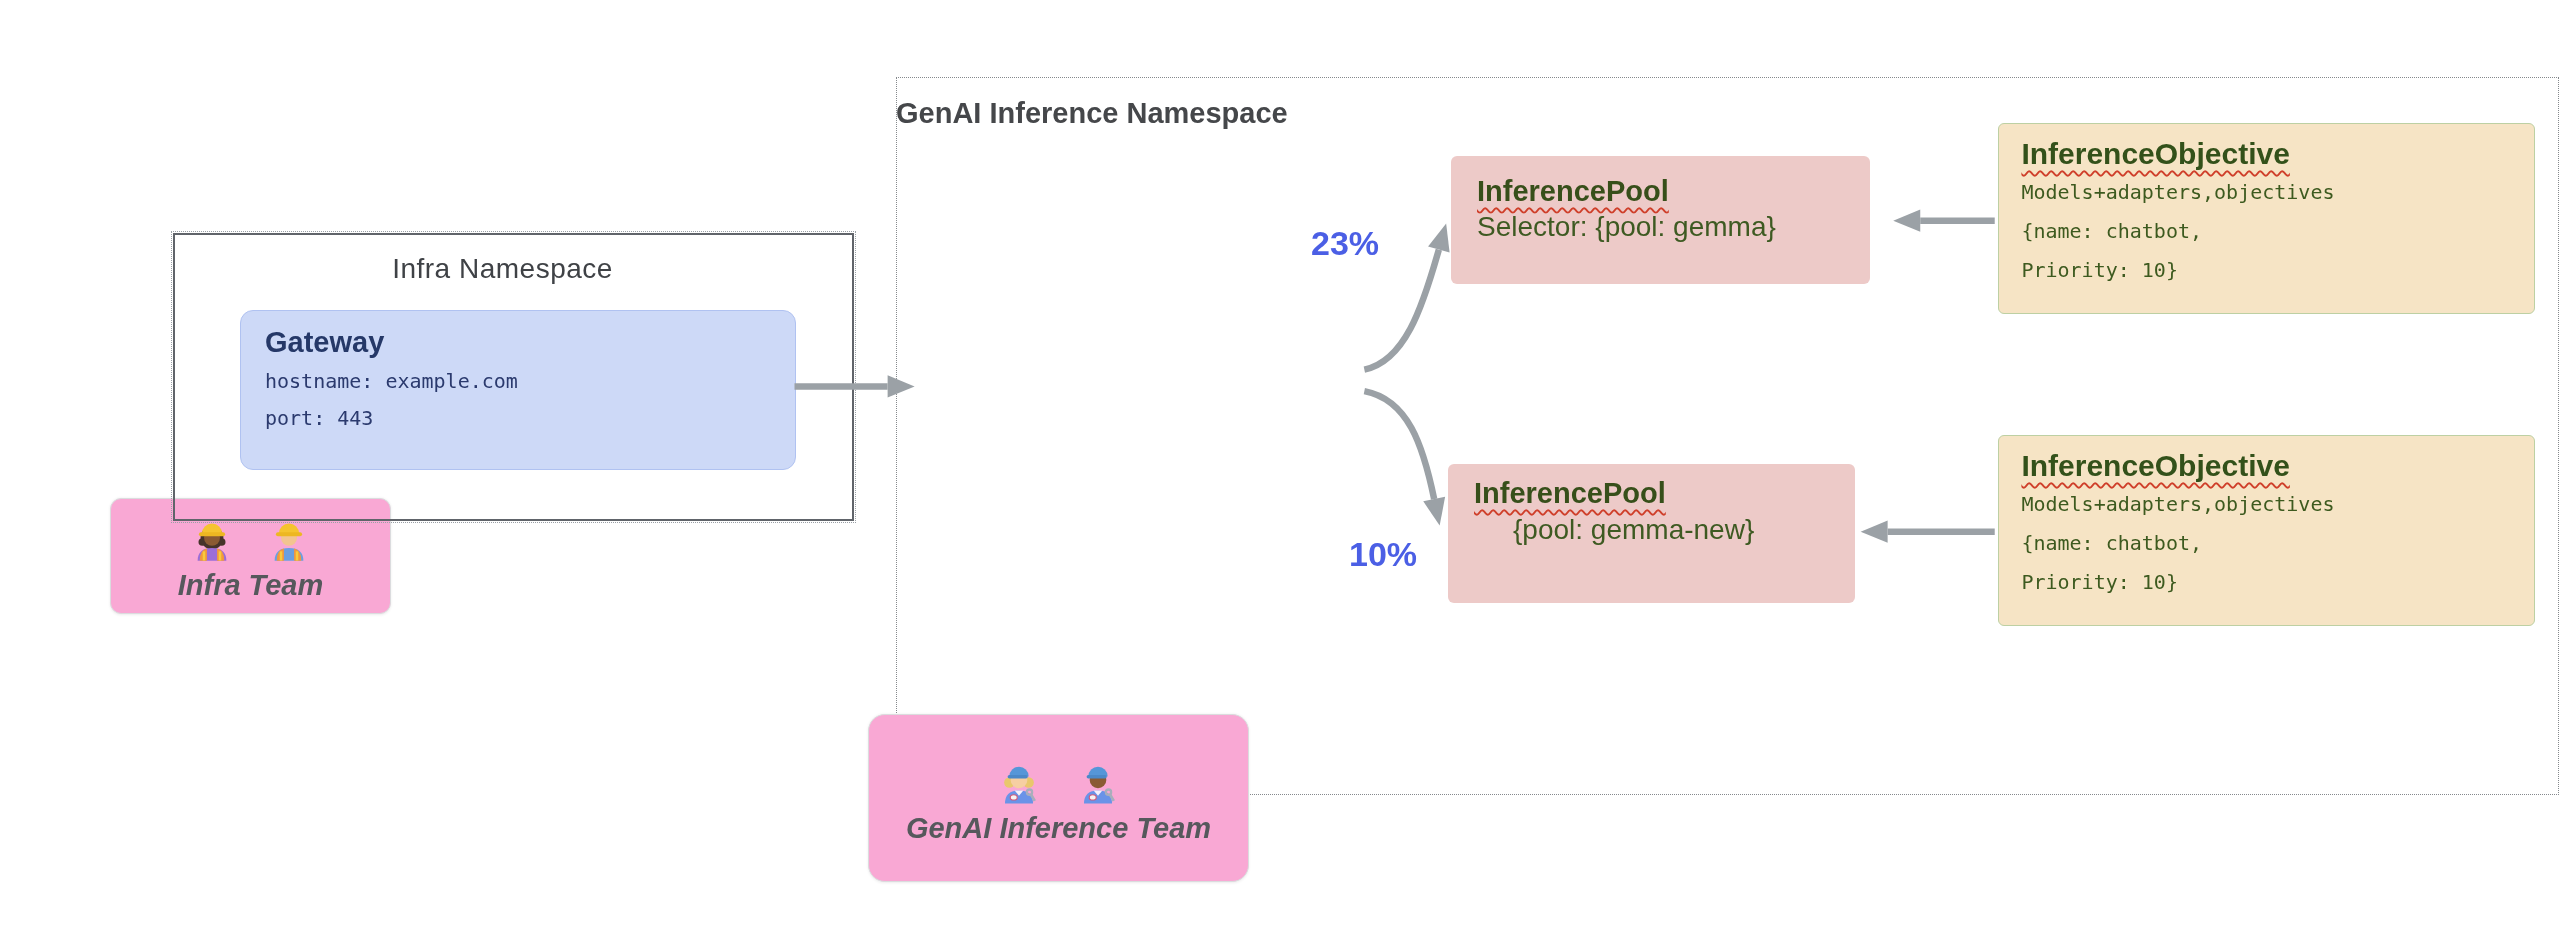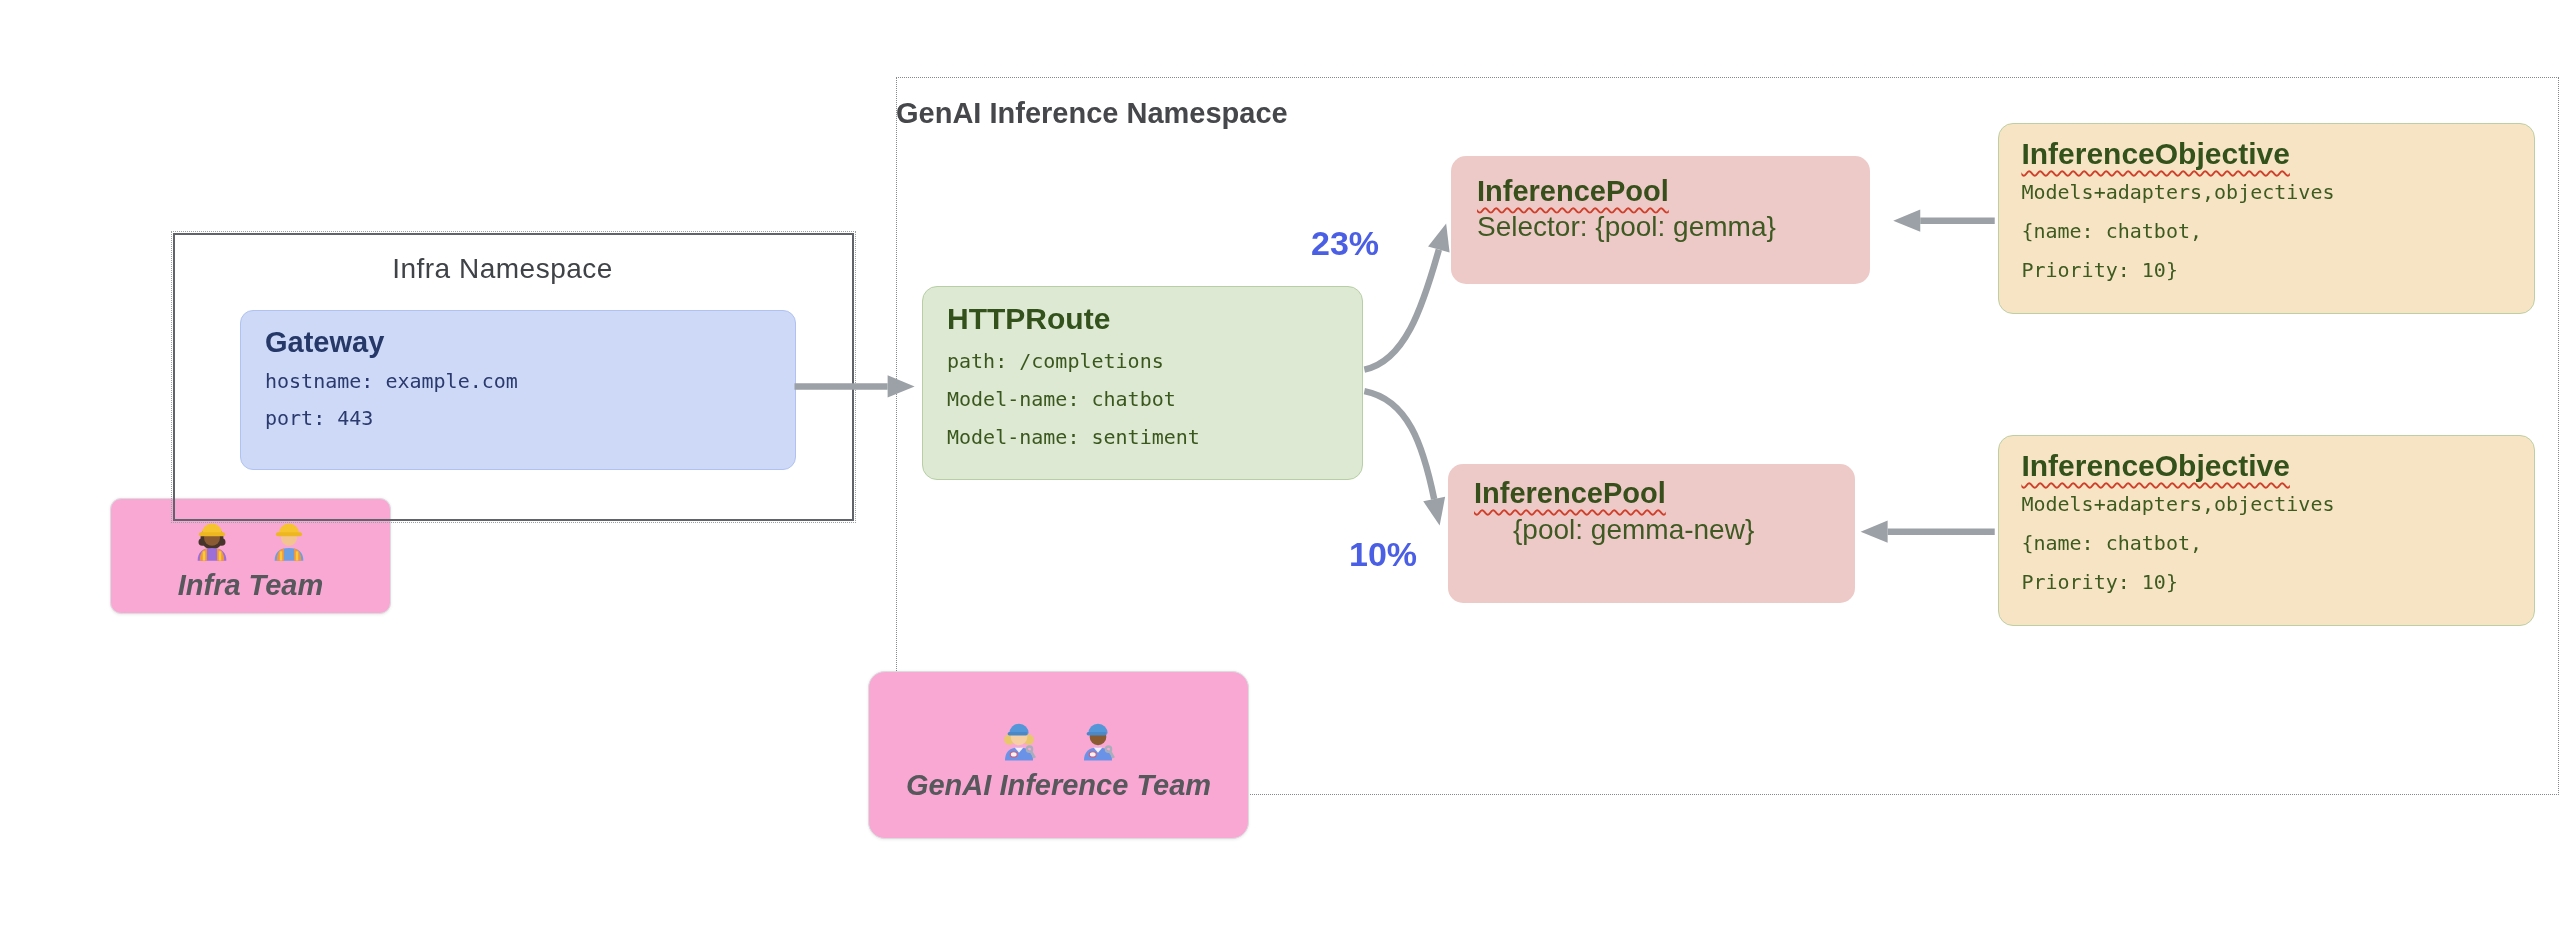--- a/index.html
+++ b/index.html
@@ -12,21 +12,21 @@
             border:2.8px solid #60646a;outline:1.9px dotted #9aa0a6;outline-offset:1.9px;
             background:transparent;}
   .ns-label{color:#3f4246;font-size:28px;letter-spacing:0.5px;}
   .infra-ns-label{left:164px;top:253px;width:677px;text-align:center;}
   .genai-ns{left:896px;top:77px;width:1661px;height:716px;
             border:1.9px dotted #85898d;background:transparent;}
   .genai-ns-label{left:896px;top:97px;width:1661px;
                   font-weight:bold;color:#45474a;font-size:29px;}
 
   
-  .box{border-radius:15px;box-sizing:border-box;}
+  .box{border-radius:6px;box-sizing:border-box;}
   .box .title{font-weight:bold;font-size:30px;margin-bottom:5.6px;}
   .mono{font-family:"DejaVu Sans Mono",monospace;font-size:20px;line-height:38px;white-space:pre;}
   .sansline{font-size:28px;line-height:35px;}
 
   .gateway{left:240px;top:310px;width:556px;height:160px;background:#cdd9f7;
            border:1.9px solid #b0c2f1;padding:15px 24px;color:#2b3a6e;border-radius:13px;}
   .gateway .title{color:#253868;font-size:29px;margin-bottom:3.7px;}
   .gateway .mono{line-height:37px;}
 
   .httproute{left:922px;top:286px;width:441px;height:194px;background:#dde9d3;
@@ -46,21 +46,21 @@
   .objective .mono{line-height:39px;}
 
   .squiggle{text-decoration-line:underline;text-decoration-style:wavy;
             text-decoration-color:#cf3f2a;text-decoration-thickness:2.3px;
             text-underline-offset:5.6px;}
 
   
   .team{background:#f9a8d4;border:1.9px solid #dbdcde;border-radius:11.2px;
         box-shadow:0 0.9px 2.8px rgba(0,0,0,.08);font-style:italic;}
   .infra-team{left:110px;top:498px;width:279px;height:114px;}
-  .genai-team{left:868px;top:671px;width:379px;height:166px;border-radius:17px;}
+  .genai-team{left:868px;top:714px;width:379px;height:166px;border-radius:17px;}
   .team-inner{position:relative;z-index:3;display:flex;flex-direction:column;
               align-items:center;justify-content:center;height:100%;}
   .emoji-row{display:flex;gap:22.4px;align-items:flex-end;}
   .team-label{font-weight:bold;color:#56585c;font-size:29px;margin-top:5.6px;}
 
   
   .pct{font-weight:bold;font-size:34px;color:#4b5fe5;}
   .pct-top{left:1311px;top:224px;}
   .pct-bottom{left:1349px;top:535px;}
 
@@ -112,26 +112,20 @@
 
   <div class="abs box gateway">
     <div class="title">Gateway</div>
     <div class="mono">hostname: example.com</div>
     <div class="mono">port: 443</div>
   </div>
 
   <div class="abs genai-ns"></div>
   <div class="abs genai-ns-label">GenAI Inference Namespace</div>
 
-  <div class="abs box httproute">
-    <div class="title">HTTPRoute</div>
-    <div class="mono">path: /completions</div>
-    <div class="mono">Model-name: chatbot</div>
-    <div class="mono">Model-name: sentiment</div>
-  </div>
 
   <div class="abs pct pct-top">23%</div>
   <div class="abs pct pct-bottom">10%</div>
 
   <div class="abs box pool pool-top">
     <div class="title">
       <span class="squiggle">InferencePool</span>
     </div>
     <div class="sansline">Selector: {pool: gemma}</div>
   </div>

